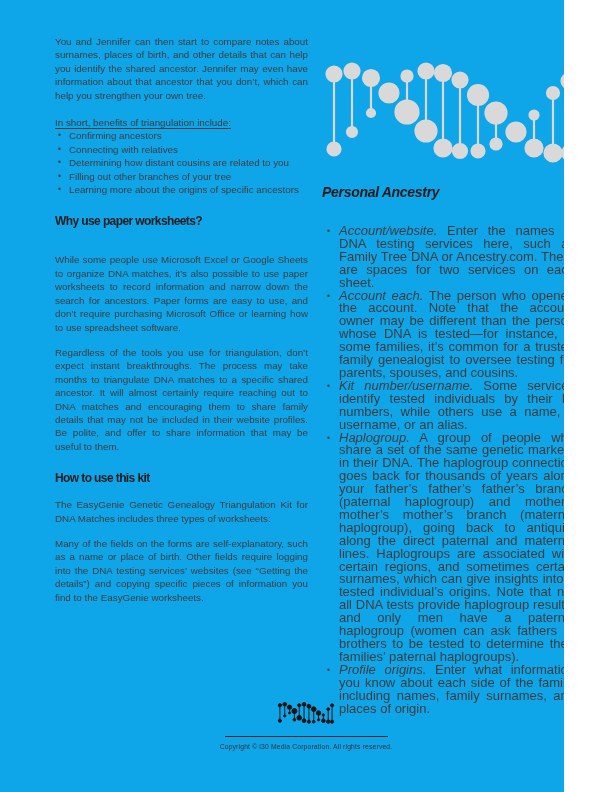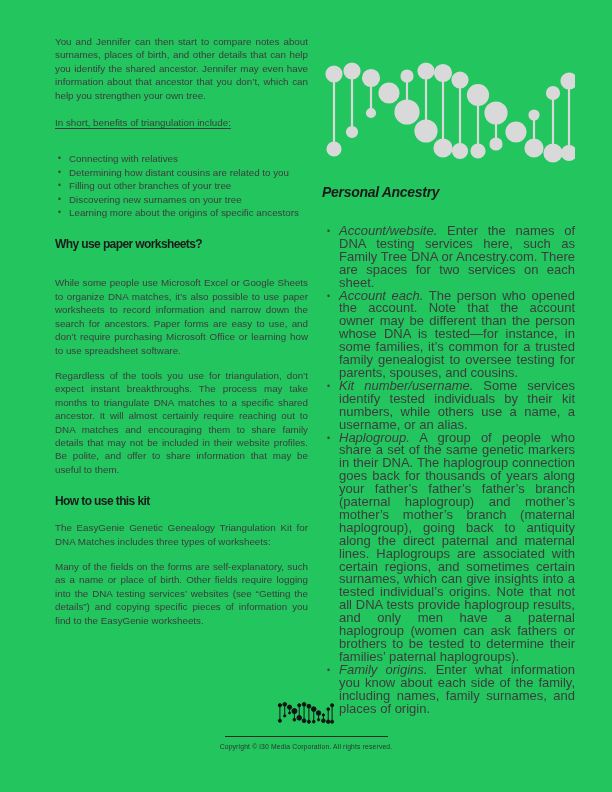--- a/index.html
+++ b/index.html
@@ -1,36 +1,36 @@
 <!DOCTYPE html>
 <html style="--text: #3d3d3d; --heading: #1b1b1b; --dna_graphic: #d9d9d9; --dna_logo: #141414; --rule: #262626;"><head>
 <meta charset="utf-8">
 <style>
   html, body { margin: 0; padding: 0; background: #ffffff; }
   .page {
     position: relative;
-    width: 612px;
+    width: 564px;
     height: 792px;
-    background: #22c55e;
+    background: #0ea5e9;
     font-family: "Liberation Sans", sans-serif;
     color: var(--text, #3d3d3d);
     overflow: hidden;
   }
   .col { position: absolute; }
   .col-left  { left: 55px;  top: 35px; width: 253px; }
   .col-right { left: 322px; top: 55px; width: 253px; }
 
   .body-text {
     margin: 0 0 12px 0;
     font-size: 9.8px;
     line-height: 13.4px;
     text-align: justify;
   }
   .benefits-heading {
-    margin: 14px 0 23px 0;
+    margin: 14px 0 0 0;
     font-size: 9.8px;
     line-height: 13.4px;
     text-decoration: underline;
     text-underline-offset: 2px;
   }
   .section-heading {
     margin: 11px 0 19px 0;
     font-size: 12px;
     line-height: 26px;
     font-weight: bold;
@@ -107,24 +107,24 @@
 <body>
 
 <div class="page">
 
   <div class="col col-left">
     <p class="body-text">You and Jennifer can then start to compare notes about surnames, places of birth, and other details that can help you identify the shared ancestor. Jennifer may even have information about that ancestor that you don’t, which can help you strengthen your own tree.</p>
 
     <p class="benefits-heading">In short, benefits of triangulation include:</p>
 
     <ul class="bullets">
+      <li><span>Confirming ancestors</span></li>
       <li><span>Connecting with relatives</span></li>
       <li><span>Determining how distant cousins are related to you</span></li>
       <li><span>Filling out other branches of your tree</span></li>
-      <li><span>Discovering new surnames on your tree</span></li>
       <li><span>Learning more about the origins of specific ancestors</span></li>
     </ul>
 
     <h1 class="section-heading">Why use paper worksheets?</h1>
     <p class="body-text">While some people use Microsoft Excel or Google Sheets to organize DNA matches, it’s also possible to use paper worksheets to record information and narrow down the search for ancestors. Paper forms are easy to use, and don’t require purchasing Microsoft Office or learning how to use spreadsheet software.</p>
     <p class="body-text">Regardless of the tools you use for triangulation, don’t expect instant breakthroughs. The process may take months to triangulate DNA matches to a specific shared ancestor. It will almost certainly require reaching out to DNA matches and encouraging them to share family details that may not be included in their website profiles. Be polite, and offer to share information that may be useful to them.</p>
 
     <h1 class="section-heading how">How to use this kit</h1>
     <p class="body-text">The EasyGenie Genetic Genealogy Triangulation Kit for DNA Matches includes three types of worksheets:</p>
     <p class="body-text">Many of the fields on the forms are self-explanatory, such as a name or place of birth. Other fields require logging into the DNA testing services’ websites (see “Getting the details”) and copying specific pieces of information you find to the EasyGenie worksheets.</p>
@@ -176,21 +176,21 @@
     </svg>
 
     <h2 class="profile-heading">Personal Ancestry</h2>
 
 
     <ul class="fields">
       <li><i>Account/website.</i><span> Enter the names of DNA testing services here, such as Family Tree DNA or Ancestry.com. There are spaces for two services on each sheet.</span></li>
       <li><i>Account each.</i><span> The person who opened the account. Note that the account owner may be different than the person whose DNA is tested—for instance, in some families, it’s common for a trusted family genealogist to oversee testing for parents, spouses, and cousins.</span></li>
       <li><i>Kit number/username.</i><span> Some services identify tested individuals by their kit numbers, while others use a name, a username, or an alias.</span></li>
       <li><i>Haplogroup.</i><span> A group of people who share a set of the same genetic markers in their DNA. The haplogroup connection goes back for thousands of years along your father’s father’s father’s branch (paternal haplogroup) and mother’s mother’s mother’s branch (maternal haplogroup), going back to antiquity along the direct paternal and maternal lines. Haplogroups are associated with certain regions, and sometimes certain surnames, which can give insights into a tested individual’s origins. Note that not all DNA tests provide haplogroup results, and only men have a paternal haplogroup (women can ask fathers or brothers to be tested to determine their families’ paternal haplogroups).</span></li>
-      <li><i>Family origins.</i><span> Enter what information you know about each side of the family, including names, family surnames, and places of origin.</span></li>
+      <li><i>Profile origins.</i><span> Enter what information you know about each side of the family, including names, family surnames, and places of origin.</span></li>
     </ul>
   </div>
 
   <div class="footer">
     <svg class="dna-logo" width="58" height="26" viewBox="0 0 60 26" aria-hidden="true">
       <g stroke="currentColor" stroke-width="1" fill="currentColor">
         <line x1="3" y1="5" x2="3" y2="21"></line>
           <circle cx="3" cy="5" r="1.7"></circle>
           <circle cx="3" cy="21" r="1.6"></circle>
         <line x1="8" y1="4" x2="8" y2="16"></line>

